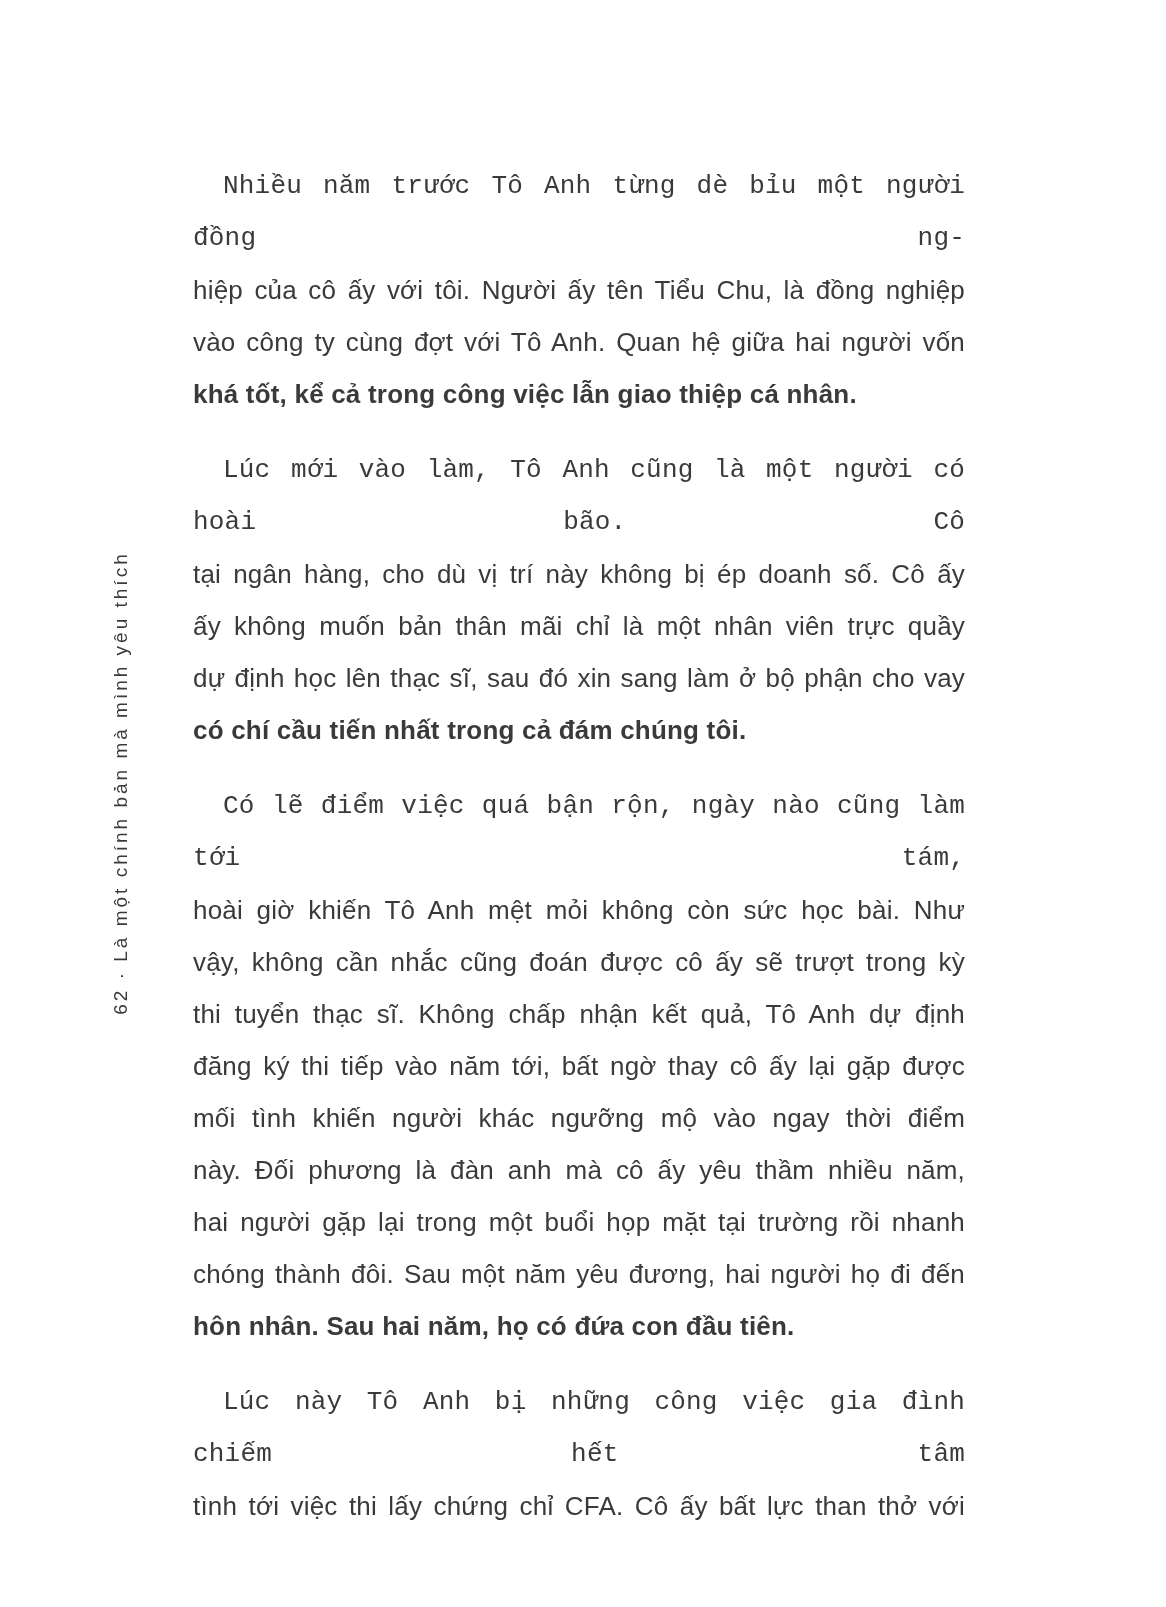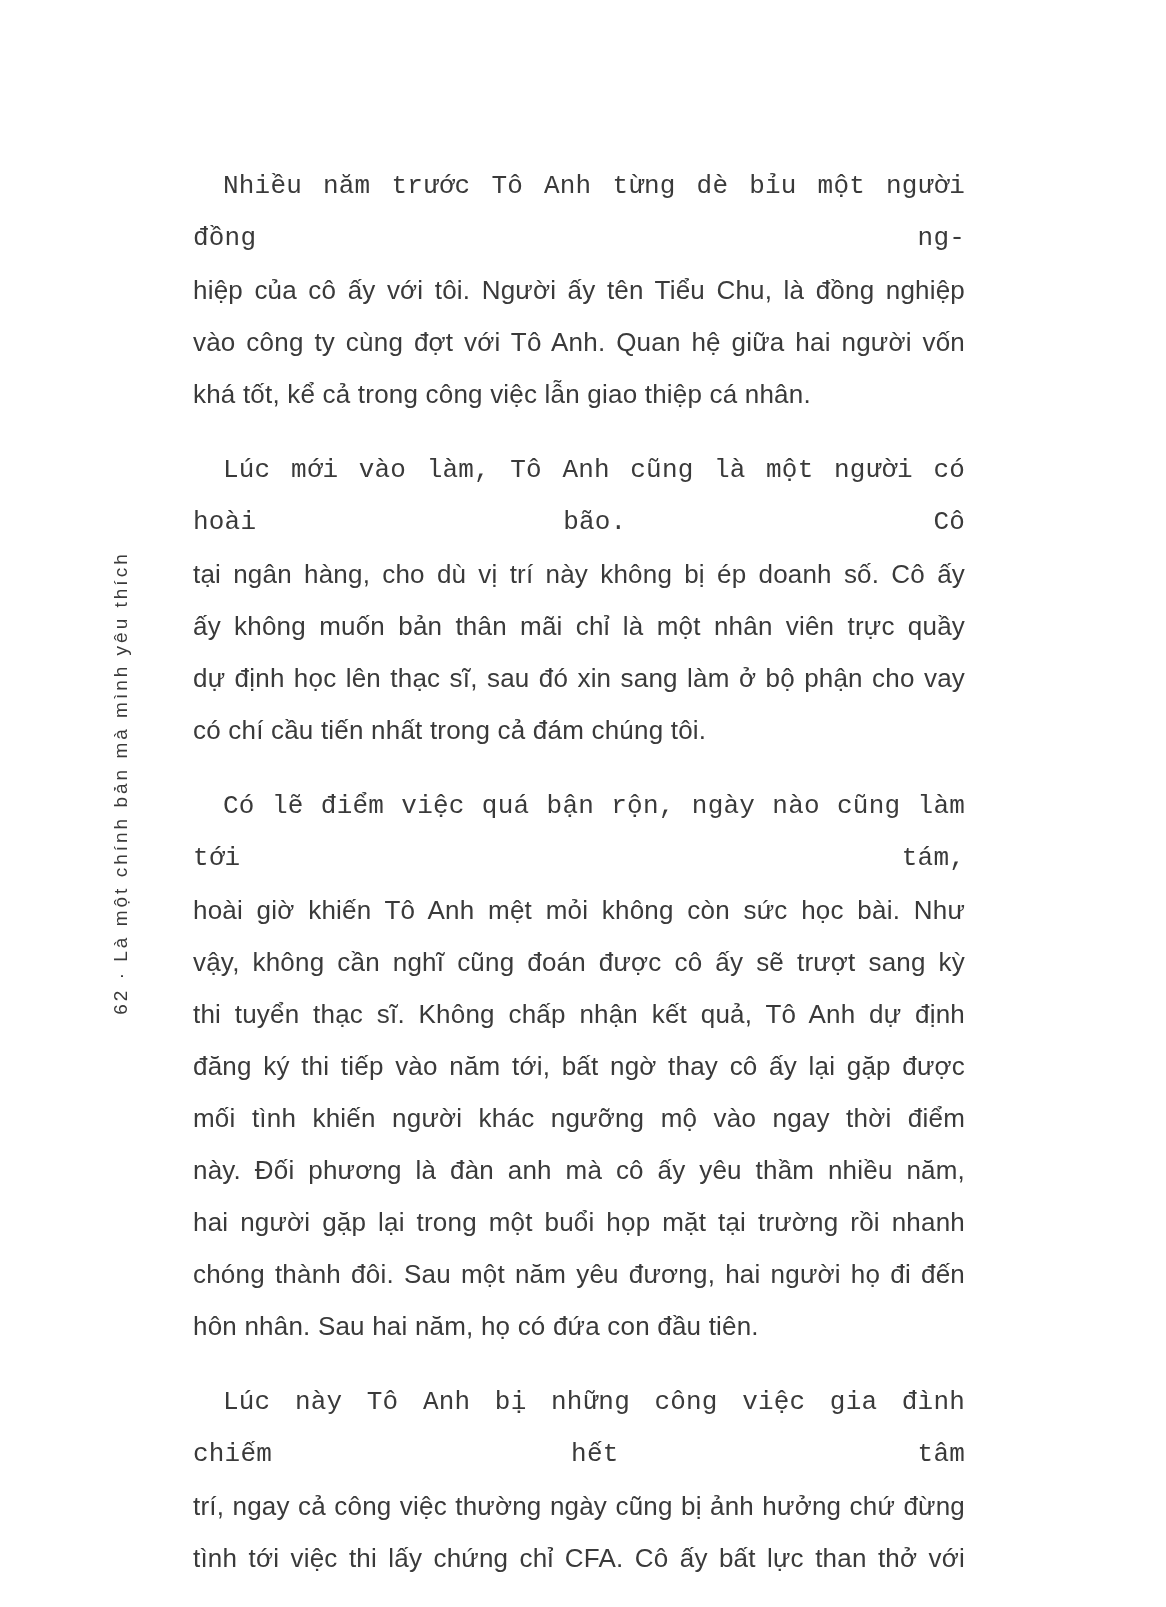--- a/index.html
+++ b/index.html
@@ -32,20 +32,21 @@
     white-space: normal;
     letter-spacing: 0.2px;
   }
   .line.indent {
     text-indent: 30px;
     font-family: Liberation Mono, monospace;
   }
   .line.last {
     text-align: center;
     text-align-last: left;
+    font-weight: bold;
   }
   .sidebar-label {
     position: absolute;
     left: 121px;
     top: 783px;
     transform: translate(-50%, -50%) rotate(-90deg);
     transform-origin: center center;
     white-space: nowrap;
     font-size: 19px;
     letter-spacing: 3px;
@@ -72,30 +73,29 @@
       <div class="line indent">Lúc mới vào làm, Tô Anh cũng là một người có hoài bão. Cô</div>
       <div class="line">tại ngân hàng, cho dù vị trí này không bị ép doanh số. Cô ấy</div>
       <div class="line">ấy không muốn bản thân mãi chỉ là một nhân viên trực quầy</div>
       <div class="line">dự định học lên thạc sĩ, sau đó xin sang làm ở bộ phận cho vay</div>
       <div class="line last">có chí cầu tiến nhất trong cả đám chúng tôi.</div>
     </div>
 
     <div class="paragraph">
       <div class="line indent">Có lẽ điểm việc quá bận rộn, ngày nào cũng làm tới tám,</div>
       <div class="line">hoài giờ khiến Tô Anh mệt mỏi không còn sức học bài. Như</div>
-      <div class="line">vậy, không cần nghĩ cũng đoán được cô ấy sẽ trượt sang kỳ</div>
+      <div class="line">vậy, không cần nhắc cũng đoán được cô ấy sẽ trượt trong kỳ</div>
       <div class="line">thi tuyển thạc sĩ. Không chấp nhận kết quả, Tô Anh dự định</div>
       <div class="line">đăng ký thi tiếp vào năm tới, bất ngờ thay cô ấy lại gặp được</div>
       <div class="line">mối tình khiến người khác ngưỡng mộ vào ngay thời điểm</div>
       <div class="line">này. Đối phương là đàn anh mà cô ấy yêu thầm nhiều năm,</div>
       <div class="line">hai người gặp lại trong một buổi họp mặt tại trường rồi nhanh</div>
       <div class="line">chóng thành đôi. Sau một năm yêu đương, hai người họ đi đến</div>
       <div class="line last">hôn nhân. Sau hai năm, họ có đứa con đầu tiên.</div>
     </div>
 
     <div class="paragraph">
       <div class="line indent">Lúc này Tô Anh bị những công việc gia đình chiếm hết tâm</div>
-      <div class="line">trí, ngay cả công việc thường ngày cũng bị ảnh hưởng chứ đừng</div>
       <div class="line">tình tới việc thi lấy chứng chỉ CFA. Cô ấy bất lực than thở với</div>
     </div>
 
   </div>
 </div>
 
 </body></html>

